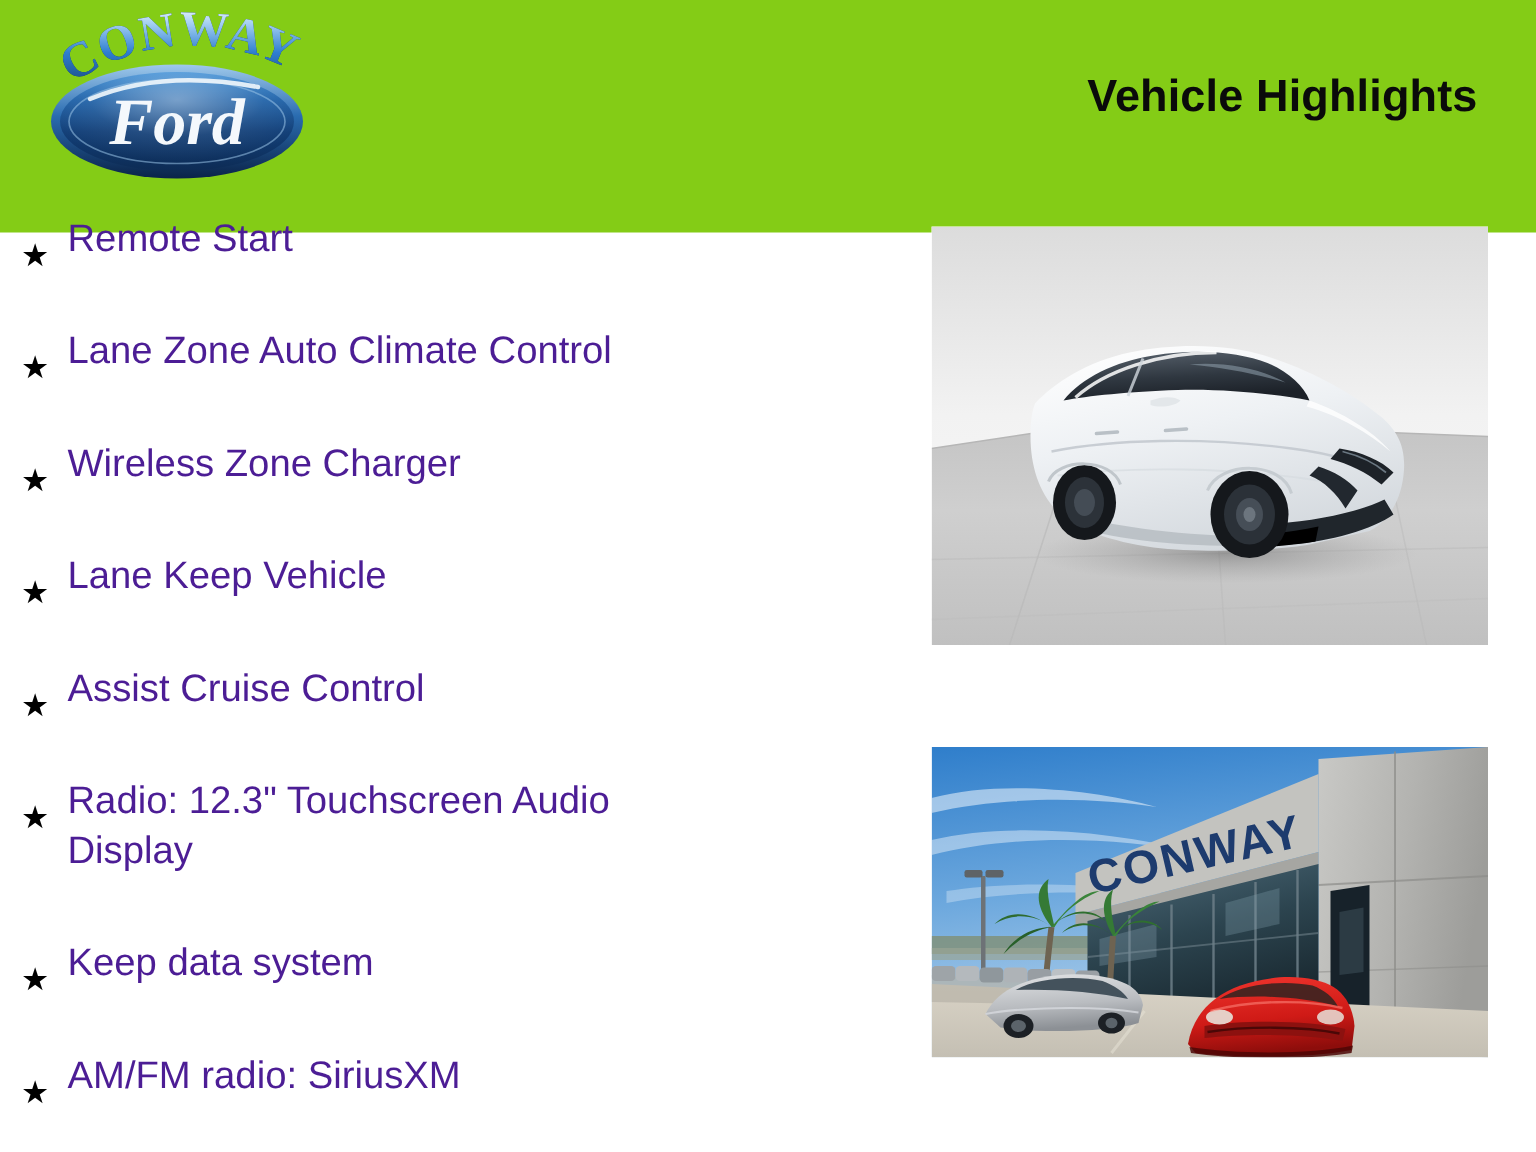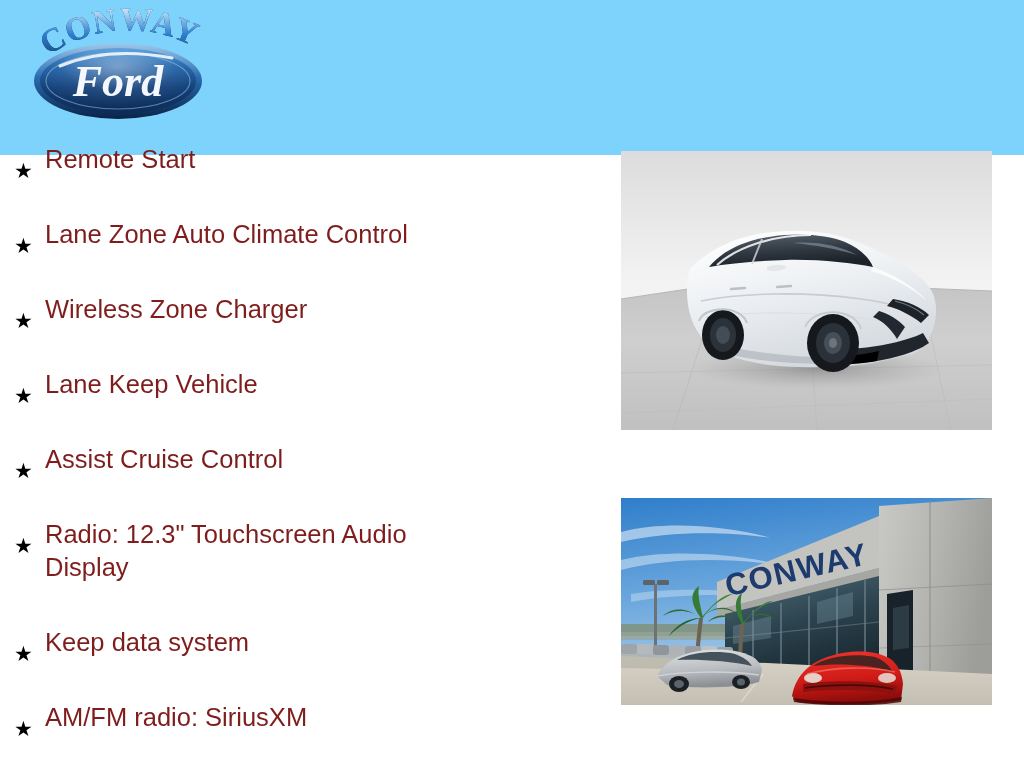--- a/index.html
+++ b/index.html
@@ -15,21 +15,21 @@
     color: #101010;
     position: relative;
   }
 
   
   .header {
     position: absolute;
     left: 0; top: 0;
     width: 1024px;
     height: 155px;
-    background: #7dd3fc;
+    background: #84cc16;
   }
   .logo-wrap {
     position: absolute;
     left: 22px;
     top: 8px;
     width: 196px;
     height: 116px;
   }
   .logo-svg { display: block; }
 
@@ -70,21 +70,21 @@
     font-size: 21px;
     line-height: 1;
     color: #000;
     padding-top: 29px;
   }
   .feature-label {
     flex: 1 1 auto;
     font-size: 25.5px;
     line-height: 33px;
     padding-top: 12px;
-    color: #7f1d1d;
+    color: #4c1d95;
     max-width: 432px;
   }
 
   
   .media-col {
     position: absolute;
     left: 621px;
     top: 0;
     width: 372px;
     height: 768px;
@@ -156,20 +156,21 @@
         <text font-family="'Liberation Serif', serif" font-size="33" font-weight="bold" fill="#0d3566" letter-spacing="1">
           <textPath href="#arcPath" startOffset="50%" text-anchor="middle" dx="2" dy="3">CONWAY</textPath>
         </text>
         <text font-family="'Liberation Serif', serif" font-size="33" font-weight="bold" fill="url(#txtGrad)" stroke="#0e3straight" letter-spacing="1">
           <textPath href="#arcPath" startOffset="50%" text-anchor="middle">CONWAY</textPath>
         </text>
       </g>
     </svg>
   </div>
 
+  <div class="page-title">Vehicle Highlights</div>
 </div>
 
 <ul class="features">
   <li class="feature-item">
     <span class="bullet-star">★</span>
     <span class="feature-label">Remote Start</span>
   </li>
   <li class="feature-item">
     <span class="bullet-star">★</span>
     <span class="feature-label">Lane Zone Auto Climate Control</span>

